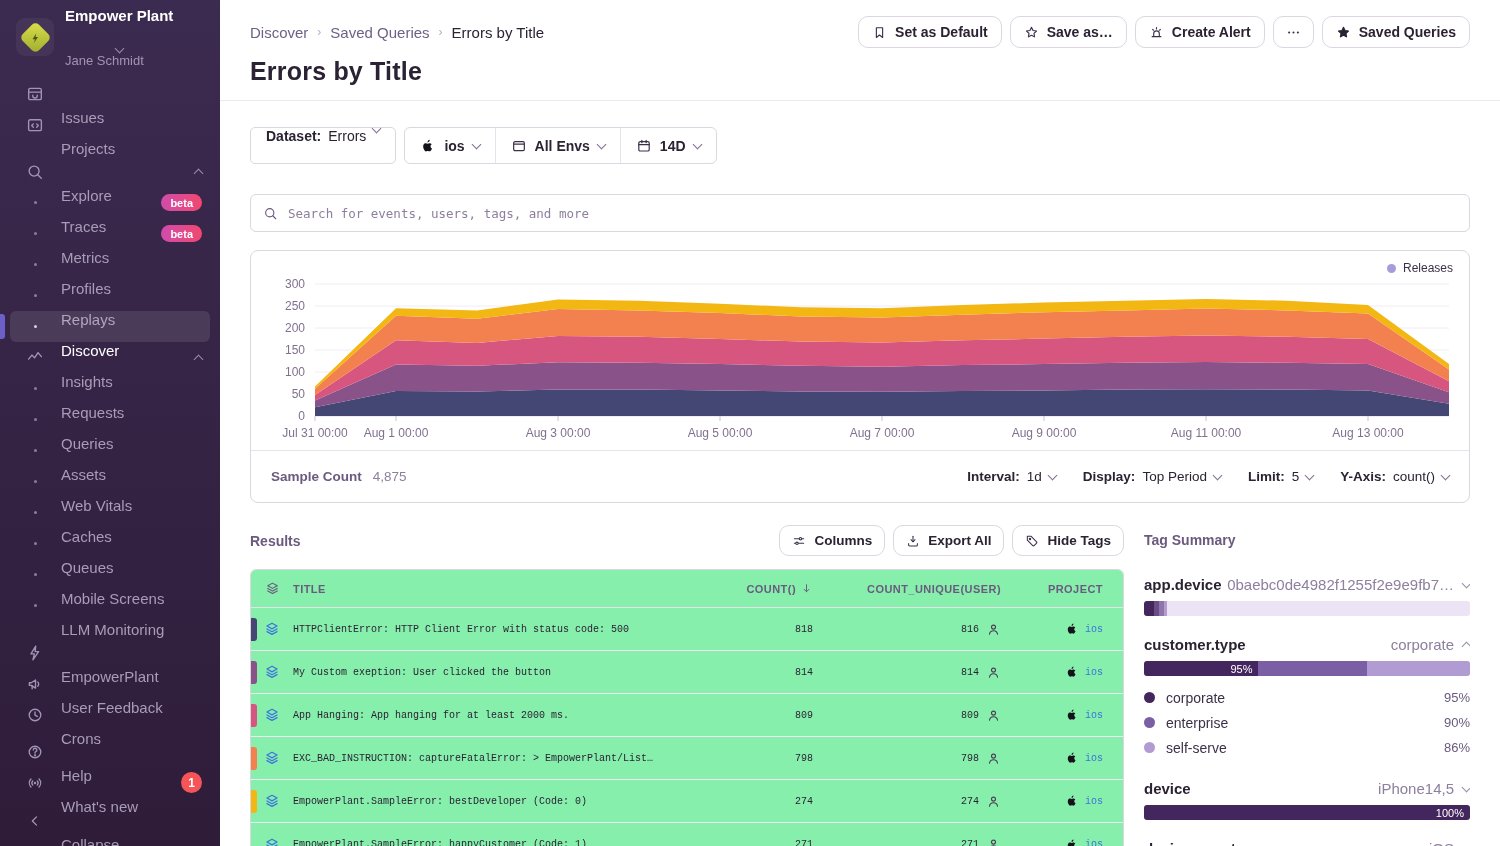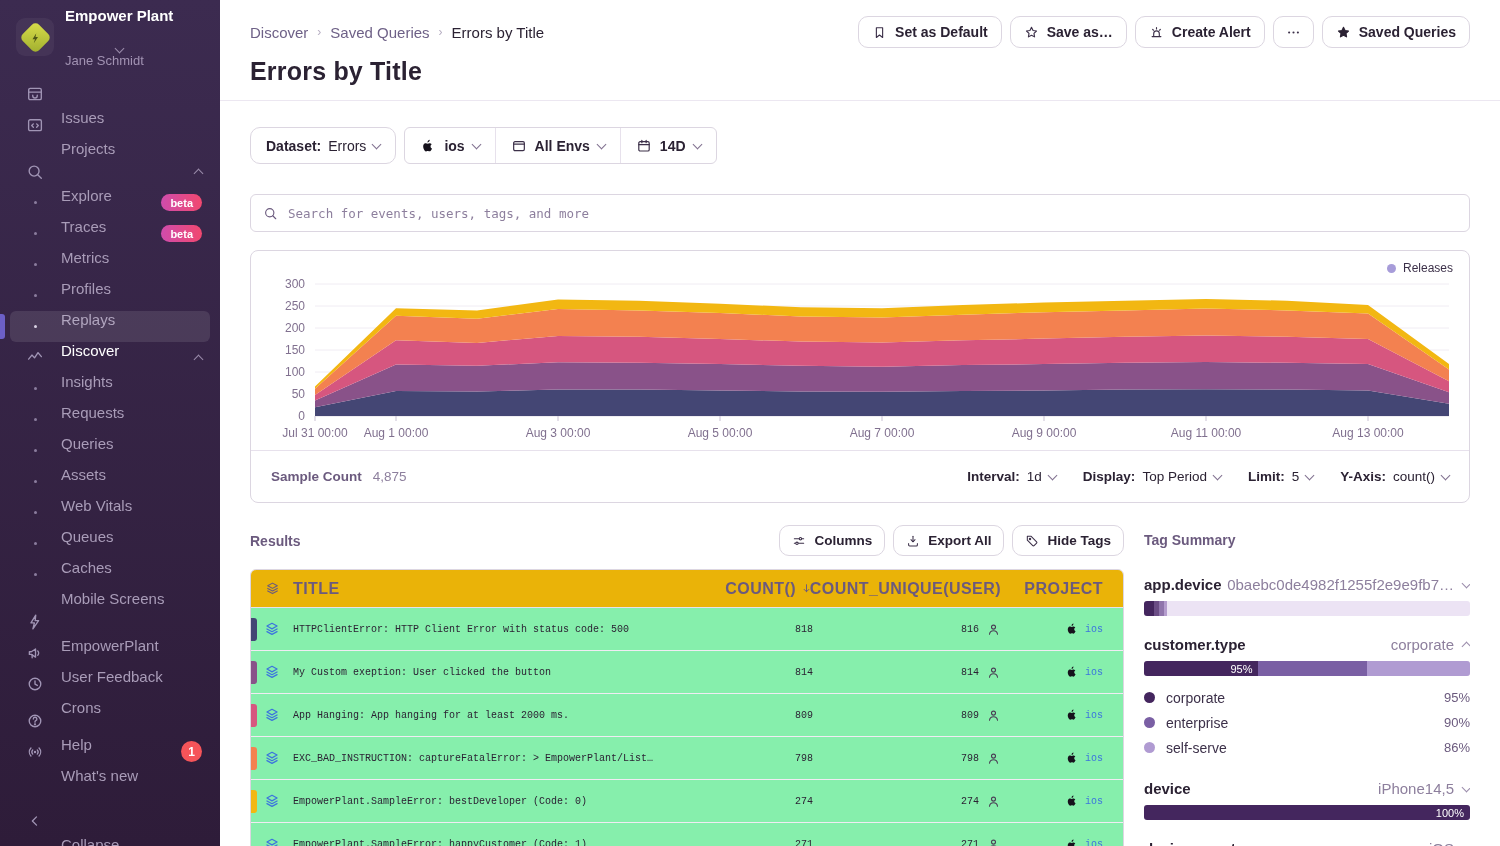--- a/index.html
+++ b/index.html
@@ -52,22 +52,22 @@
   .actions { display:flex; gap:8px; align-items:center; }
   .btn { height:32px; display:inline-flex; align-items:center; gap:8px; padding:0 13px;
     background:#fff; border:1px solid #dcd6e1; border-radius:10px; font-size:14px; font-weight:700;
     color:#2b2233; cursor:pointer; white-space:nowrap; }
   .btn .icon { display:flex; }
   .btn.icon-only { padding:0 12px; }
   .page-title { font-size:25px; font-weight:700; margin-top:9px; letter-spacing:.2px; }
 
   .content { padding:26px 30px 0 30px; flex:1; overflow:hidden; }
   .filter-row { display:flex; gap:8px; }
-  .drop-btn { height:37px; display:inline-flex; align-items:center; gap:7px; padding:0 15px;
-    background:#fff; border:1px solid #dcd6e1; border-radius:10px; font-size:14px; cursor:pointer; }
+  .drop-btn { height:37px; display:inline-flex; align-items:flex-start; gap:7px; padding:0 15px;
+    background:#fff; border:1px solid #dcd6e1; border-radius:5px; font-size:14px; cursor:pointer; }
   .drop-btn b { font-weight:700; }
   .seg-group { display:flex; height:37px; border:1px solid #dcd6e1; border-radius:6px; background:#fff; overflow:hidden; }
   .seg { display:flex; align-items:center; gap:8px; padding:0 15px; font-size:14px; font-weight:700; cursor:pointer; }
   .seg + .seg { border-left:1px solid #e7e1ec; }
   .chev { width:7px; height:7px; border-right:1.6px solid #80708f; border-bottom:1.6px solid #80708f;
     transform:rotate(45deg); margin-top:-3px; flex:0 0 7px; }
   .chev.up { transform:rotate(-135deg); margin-top:3px; }
   .chev.light { border-color:#9b8cab; }
 
   .search-row { margin-top:30px; }
@@ -93,21 +93,21 @@
   .cf-label { font-weight:700; }
 
   .results-grid { display:grid; grid-template-columns:1fr 326px; gap:20px; margin-top:22px; }
   .results-head { display:flex; justify-content:space-between; align-items:center; height:31px; }
   .results-title { font-size:14px; font-weight:700; color:#6b5a7e; }
   .rh-btns { display:flex; gap:8px; }
   .btn.sm { height:31px; font-size:13.5px; padding:0 12px; }
 
   .table { margin-top:13px; border:1px solid #dcd6e1; border-radius:6px 6px 0 0; overflow:hidden; background:#fff; }
   .t-grid { display:grid; grid-template-columns:42px 1fr 104px 188px 122px; align-items:center; }
-  .t-head { height:38px; background:#eab308; border-bottom:1px solid #e7e1ec; font-size:16px;
+  .t-head { height:38px; background:#86efac; border-bottom:1px solid #e7e1ec; font-size:11px;
     font-weight:700; letter-spacing:.45px; color:#6b5a7e; text-transform:uppercase; }
   .t-row { position:relative; height:43px; border-bottom:1px solid #f0ecf3; font-size:10px; cursor:pointer; background:#86efac;font-family:Liberation Mono, monospace; }
   .t-row:last-child { border-bottom:none; }
   .row-bar { position:absolute; left:0; top:10px; width:6px; height:23px; border-radius:0 3px 3px 0; }
   .c-icon { display:flex; justify-content:center; align-items:center; }
   .c-title { padding-right:14px; white-space:nowrap; overflow:hidden; text-overflow:ellipsis; }
   .c-num { text-align:right; font-variant-numeric:tabular-nums; }
   .c-uniq { display:flex; justify-content:flex-end; align-items:center; gap:7px; color:#2b2233; }
   .c-uniq .icon { color:#4a3f55; display:flex; }
   .c-proj { display:flex; justify-content:flex-end; align-items:center; gap:6px; padding-right:20px; }
@@ -246,33 +246,39 @@
         <div class="nav-row sub">
           <span class="bullet">
             <i></i>
           </span>
           <span class="nav-label">Web Vitals</span>
         </div>
         <div class="nav-row sub">
           <span class="bullet">
             <i></i>
           </span>
+          <span class="nav-label">Caches</span>
+        </div>
+        <div class="nav-row sub">
+          <span class="bullet">
+            <i></i>
+          </span>
           <span class="nav-label">Queues</span>
         </div>
         <div class="nav-row sub">
           <span class="bullet">
             <i></i>
           </span>
-          <span class="nav-label">Caches</span>
-        </div>
-        <div class="nav-row sub">
-          <span class="bullet">
-            <i></i>
-          </span>
           <span class="nav-label">Mobile Screens</span>
+        </div>
+        <div class="nav-row sub">
+          <span class="bullet">
+            <i></i>
+          </span>
+          <span class="nav-label">LLM Monitoring</span>
         </div>
         <div class="nav-gap-lg"></div>
         <div class="nav-row">
           <span class="icon nav-icon" style="width: 18px; height: 18px; display: flex; flex: 0 0 18px;">
             <svg class="ic" width="100%" height="100%" viewBox="0 0 24 24" fill="none" stroke="currentColor" stroke-width="1.8" stroke-linecap="round" stroke-linejoin="round">
               <path d="M13 2.8L6.6 13.2h4.6l-2 8 7.6-11h-4.6z"></path>
             </svg>
           </span>
           <span class="nav-label">EmpowerPlant</span>
         </div>

